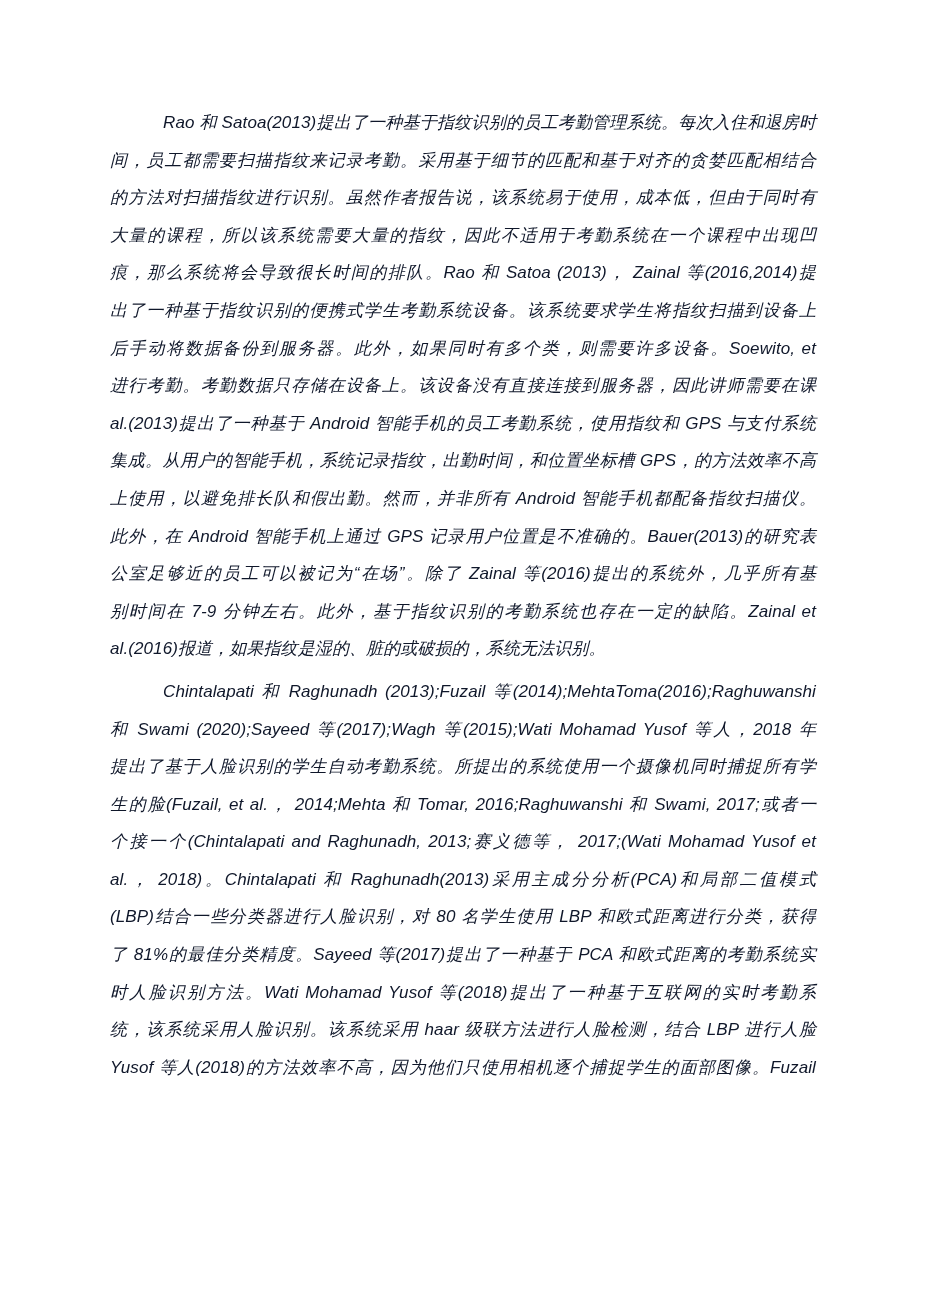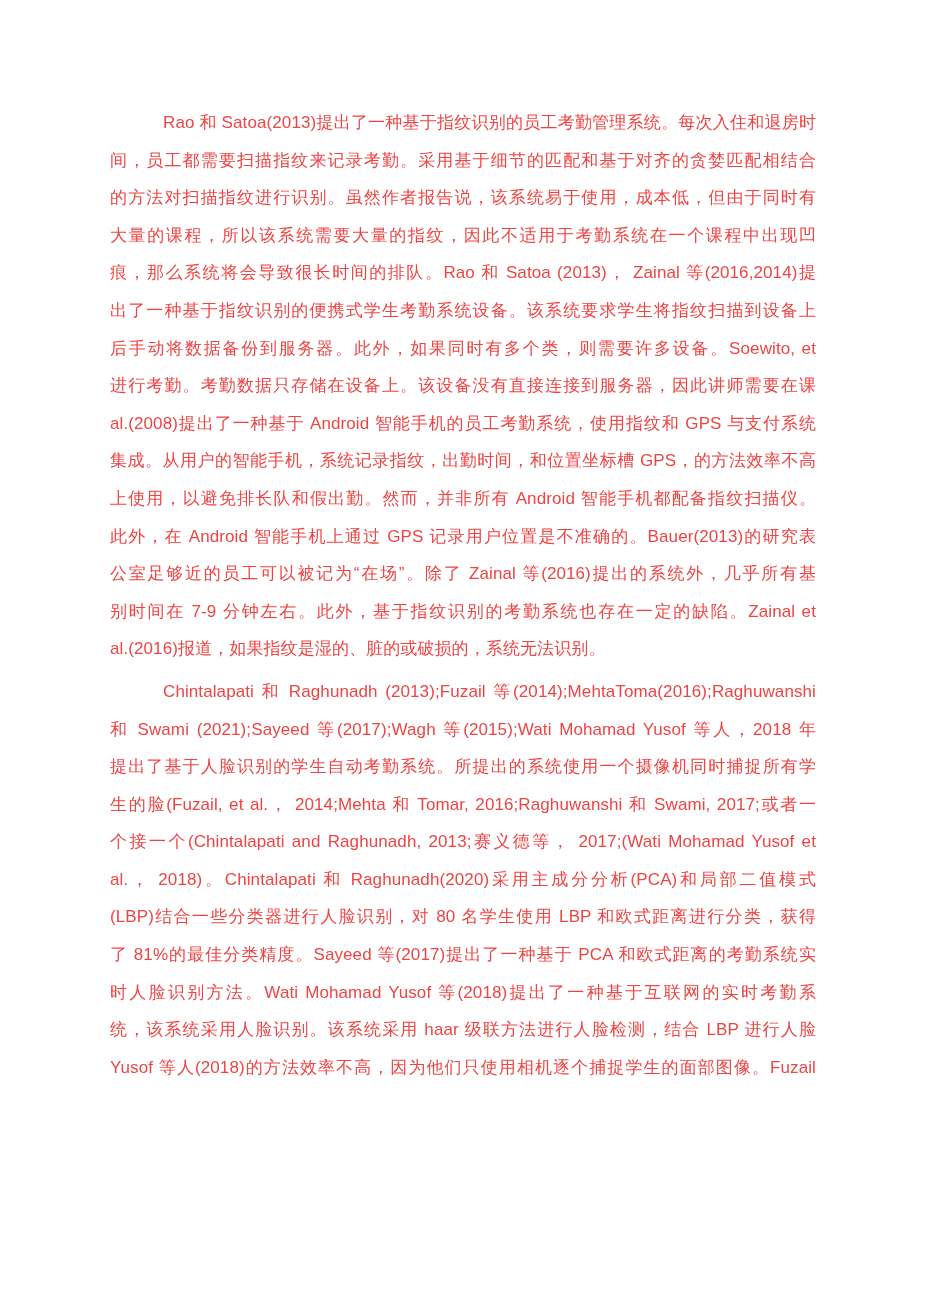--- a/index.html
+++ b/index.html
@@ -6,22 +6,23 @@
     margin: 0;
     padding: 0;
     background: #ffffff;
   }
   .page {
     position: relative;
     width: 906px;
     height: 1309px;
     background: #ffffff;
     font-family: "Liberation Sans", "DejaVu Sans", sans-serif;
-    color: #ef4444;
+    color: #0f172a;
     overflow: hidden;
+    font-style: italic;
   }
   .text-block {
     position: absolute;
     left: 110px;
     top: 104px;
     width: 706px;
   }
   .paragraph {
     margin: 0;
     padding: 0;
@@ -52,35 +53,35 @@
   <div class="text-block">
       <div class="paragraph">
         <div class="line first-line">Rao 和 Satoa(2013)提出了一种基于指纹识别的员工考勤管理系统。每次入住和退房时</div>
         <div class="line">间，员工都需要扫描指纹来记录考勤。采用基于细节的匹配和基于对齐的贪婪匹配相结合</div>
         <div class="line">的方法对扫描指纹进行识别。虽然作者报告说，该系统易于使用，成本低，但由于同时有</div>
         <div class="line">大量的课程，所以该系统需要大量的指纹，因此不适用于考勤系统在一个课程中出现凹</div>
         <div class="line">痕，那么系统将会导致很长时间的排队。Rao 和 Satoa (2013)， Zainal 等(2016,2014)提</div>
         <div class="line">出了一种基于指纹识别的便携式学生考勤系统设备。该系统要求学生将指纹扫描到设备上</div>
         <div class="line">后手动将数据备份到服务器。此外，如果同时有多个类，则需要许多设备。Soewito, et</div>
         <div class="line">进行考勤。考勤数据只存储在设备上。该设备没有直接连接到服务器，因此讲师需要在课</div>
-        <div class="line">al.(2008)提出了一种基于 Android 智能手机的员工考勤系统，使用指纹和 GPS 与支付系统</div>
+        <div class="line">al.(2013)提出了一种基于 Android 智能手机的员工考勤系统，使用指纹和 GPS 与支付系统</div>
         <div class="line">集成。从用户的智能手机，系统记录指纹，出勤时间，和位置坐标槽 GPS，的方法效率不高</div>
         <div class="line">上使用，以避免排长队和假出勤。然而，并非所有 Android 智能手机都配备指纹扫描仪。</div>
         <div class="line">此外，在 Android 智能手机上通过 GPS 记录用户位置是不准确的。Bauer(2013)的研究表</div>
         <div class="line">公室足够近的员工可以被记为“在场”。除了 Zainal 等(2016)提出的系统外，几乎所有基</div>
         <div class="line">别时间在 7-9 分钟左右。此外，基于指纹识别的考勤系统也存在一定的缺陷。Zainal et</div>
         <div class="line last-left">al.(2016)报道，如果指纹是湿的、脏的或破损的，系统无法识别。</div>
       </div>
       <div class="paragraph">
         <div class="line first-line">Chintalapati 和 Raghunadh (2013);Fuzail 等(2014);MehtaToma(2016);Raghuwanshi</div>
-        <div class="line">和 Swami (2021);Sayeed 等(2017);Wagh 等(2015);Wati Mohamad Yusof 等人，2018 年</div>
+        <div class="line">和 Swami (2020);Sayeed 等(2017);Wagh 等(2015);Wati Mohamad Yusof 等人，2018 年</div>
         <div class="line">提出了基于人脸识别的学生自动考勤系统。所提出的系统使用一个摄像机同时捕捉所有学</div>
         <div class="line">生的脸(Fuzail, et al.， 2014;Mehta 和 Tomar, 2016;Raghuwanshi 和 Swami, 2017;或者一</div>
         <div class="line">个接一个(Chintalapati and Raghunadh, 2013;赛义德等， 2017;(Wati Mohamad Yusof et</div>
-        <div class="line">al.， 2018)。Chintalapati 和 Raghunadh(2020)采用主成分分析(PCA)和局部二值模式</div>
+        <div class="line">al.， 2018)。Chintalapati 和 Raghunadh(2013)采用主成分分析(PCA)和局部二值模式</div>
         <div class="line">(LBP)结合一些分类器进行人脸识别，对 80 名学生使用 LBP 和欧式距离进行分类，获得</div>
         <div class="line">了 81%的最佳分类精度。Sayeed 等(2017)提出了一种基于 PCA 和欧式距离的考勤系统实</div>
         <div class="line">时人脸识别方法。Wati Mohamad Yusof 等(2018)提出了一种基于互联网的实时考勤系</div>
         <div class="line">统，该系统采用人脸识别。该系统采用 haar 级联方法进行人脸检测，结合 LBP 进行人脸</div>
         <div class="line">Yusof 等人(2018)的方法效率不高，因为他们只使用相机逐个捕捉学生的面部图像。Fuzail</div>
       </div>
     </div>
 </div>
 
 </body></html>

